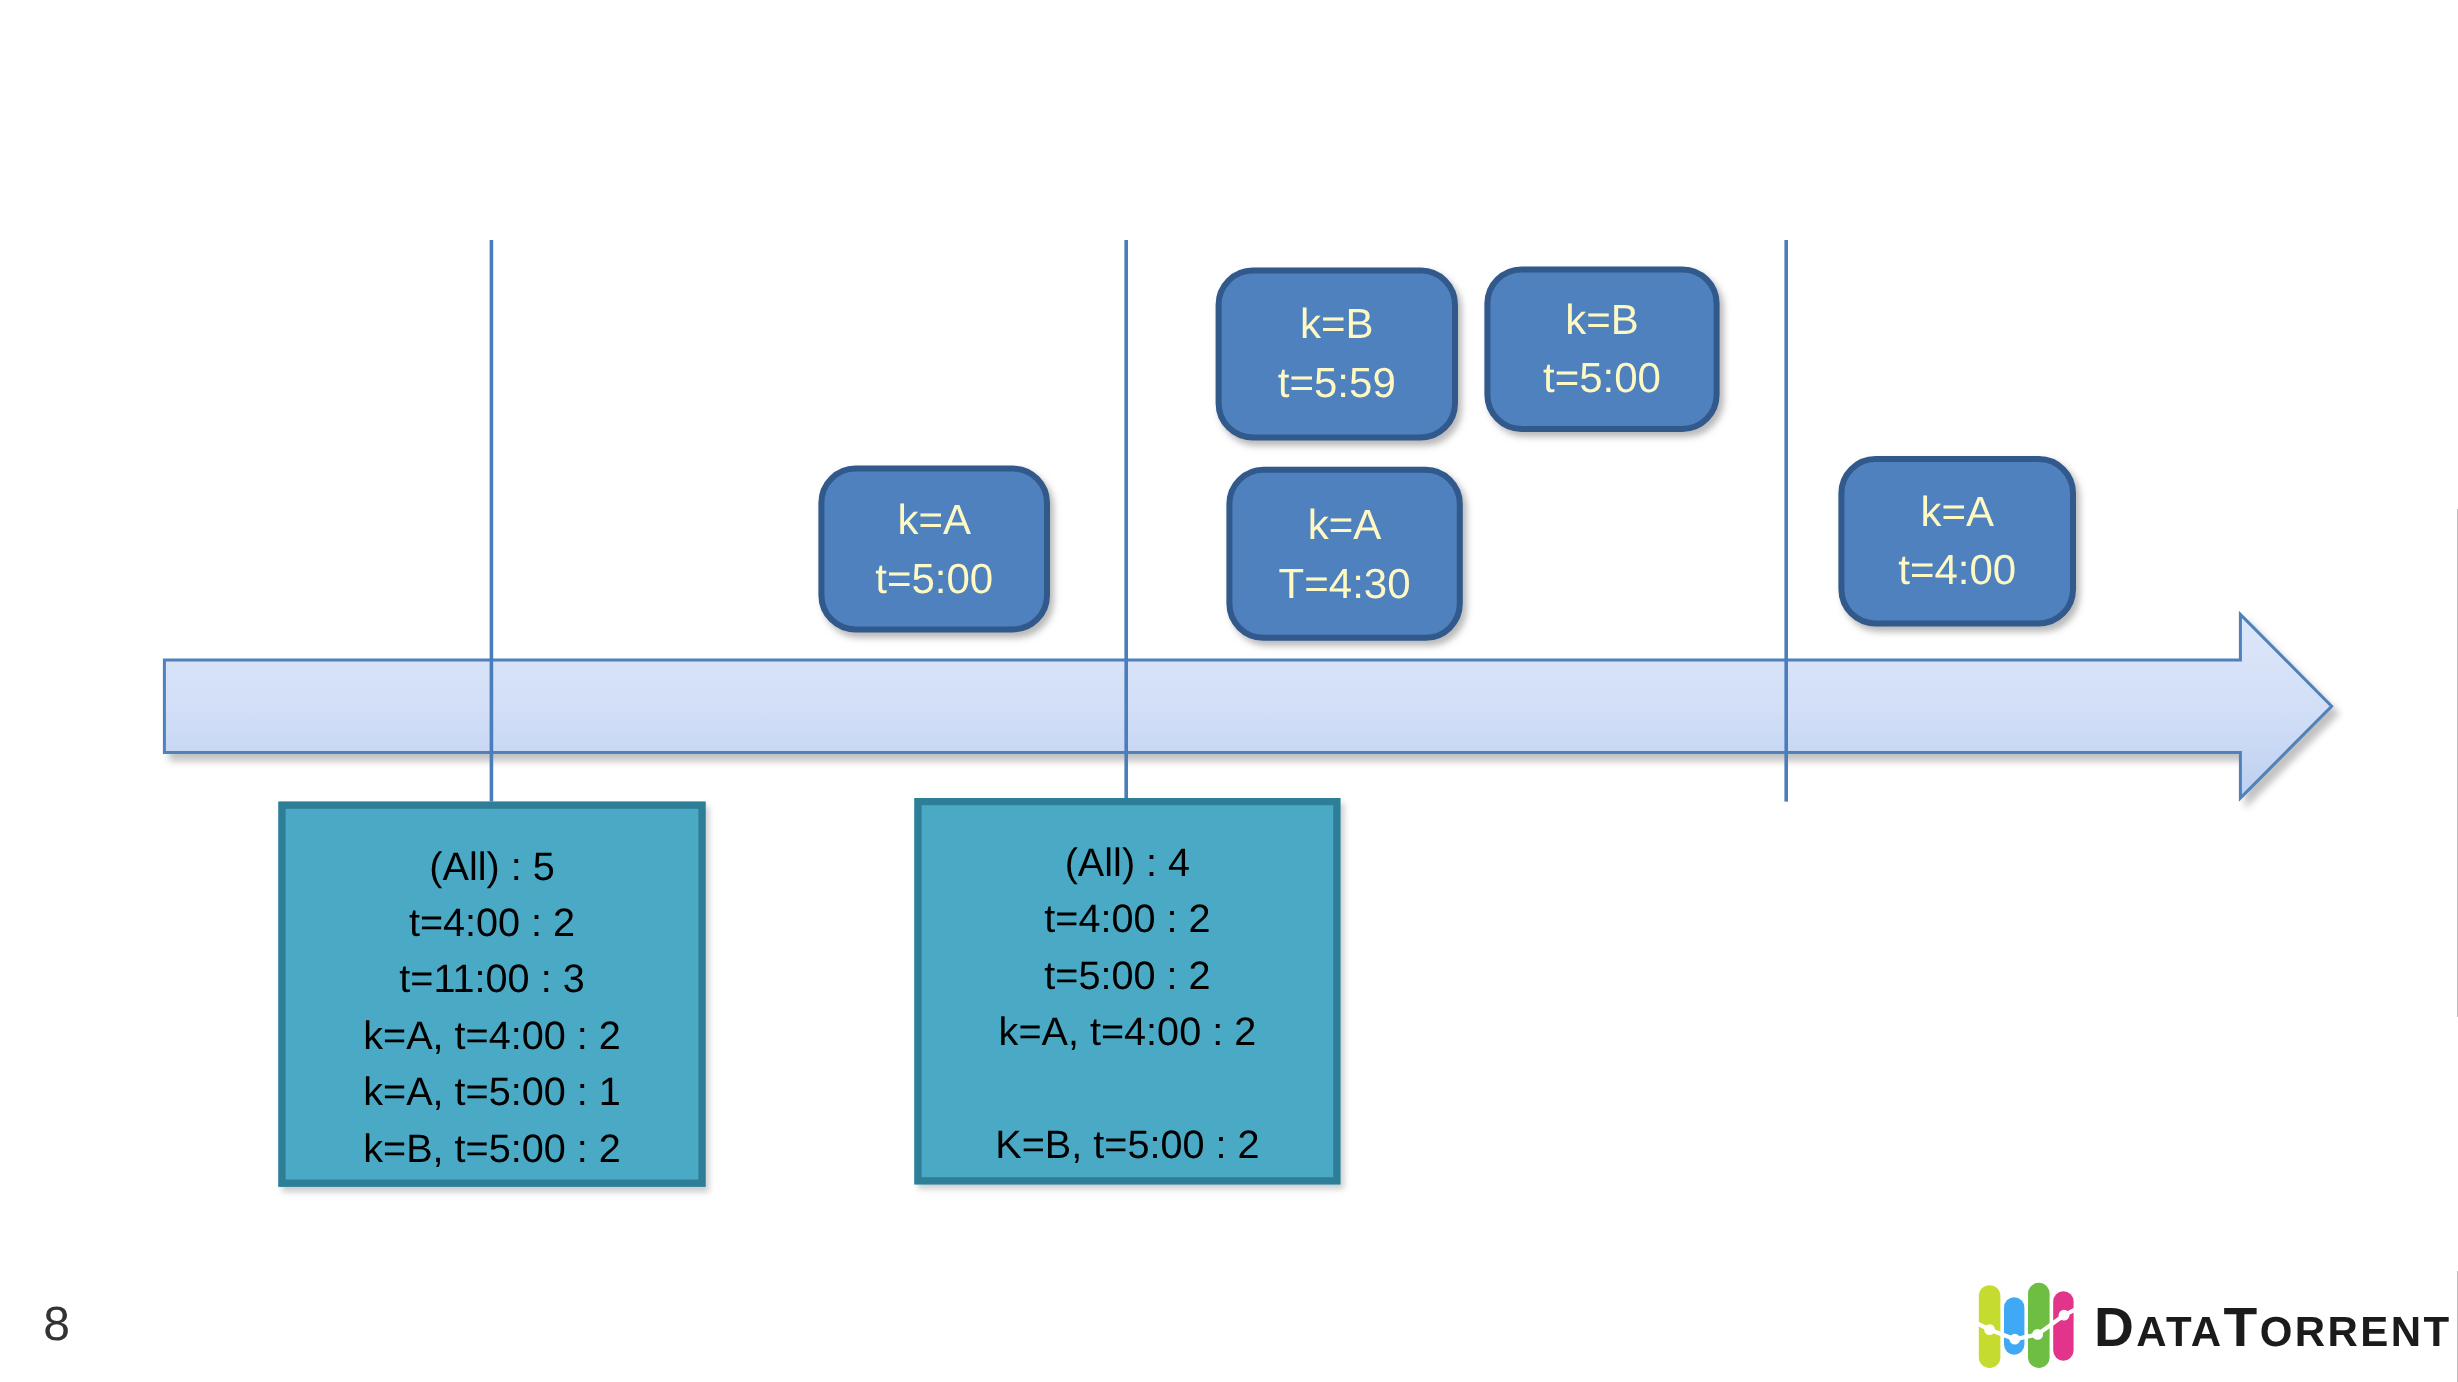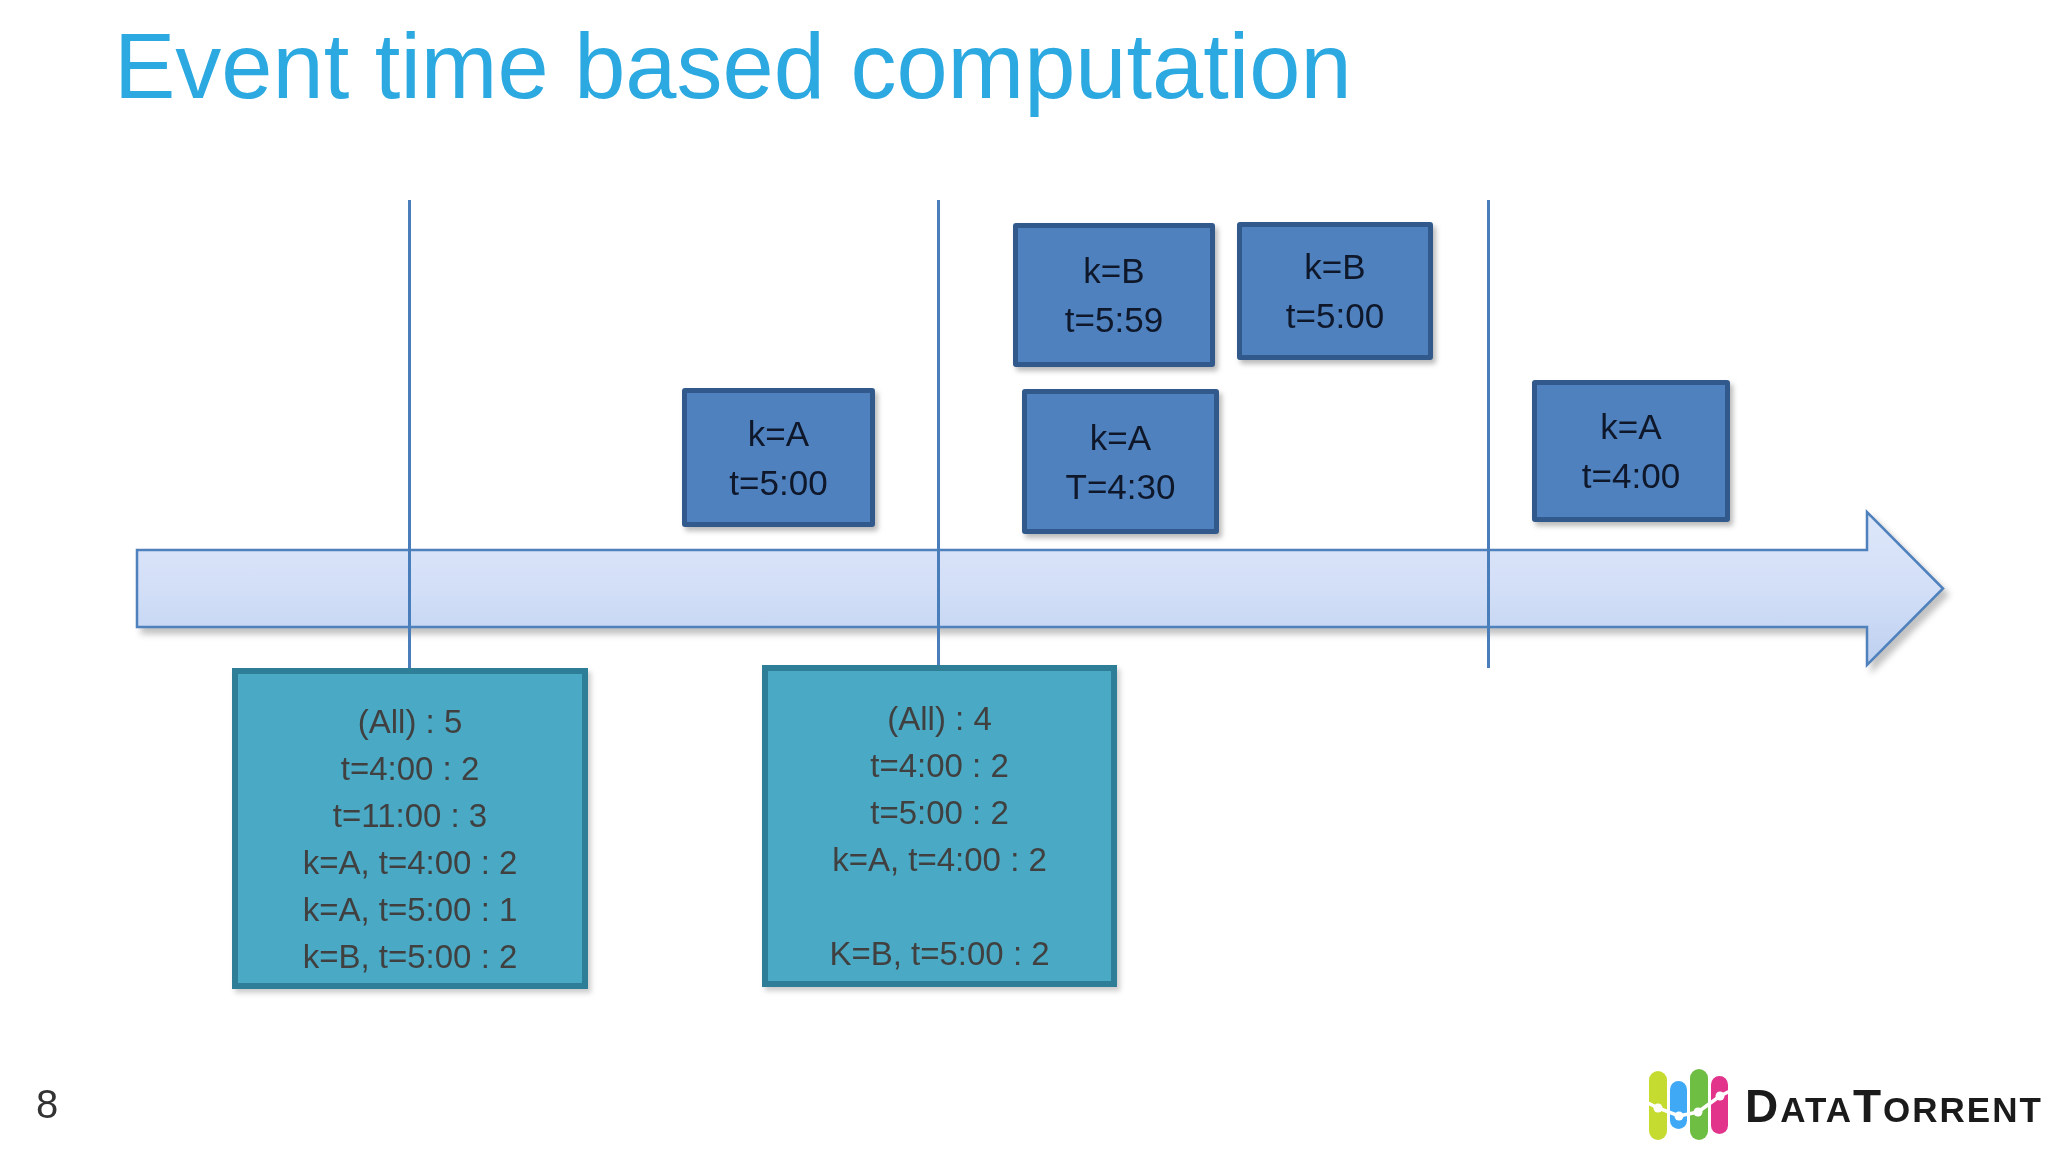--- a/index.html
+++ b/index.html
@@ -15,48 +15,47 @@
   .vline{position:absolute;top:200px;width:3px;height:468px;background:#4A7EBB;z-index:2;}
   .vline1{left:408px;}
   .vline2{left:937px;}
   .vline3{left:1487px;}
   
   .arrow-svg{position:absolute;left:130px;top:505px;z-index:1;
     filter:drop-shadow(5px 6px 3px rgba(120,120,120,0.45));}
   
   .event-box{
     position:absolute;z-index:3;background:#4E81BD;border:5px solid #31598C;
-    border-radius:3px;color:#0f172a;display:flex;flex-direction:column;
+    border-radius:31px;color:#fef9c3;display:flex;flex-direction:column;
     align-items:center;justify-content:center;font-size:35px;line-height:49px;
     box-shadow:3px 4px 5px rgba(120,120,120,0.5);box-sizing:border-box;text-align:center;
   }
   
   .agg-box{
     position:absolute;z-index:3;background:#4AA9C4;border:6px solid #2F7E97;
-    color:#404040;box-sizing:border-box;padding-top:24px;text-align:center;
+    color:#000000;box-sizing:border-box;padding-top:24px;text-align:center;
     box-shadow:3px 4px 5px rgba(130,130,130,0.4);
   }
   .agg-line{height:47px;line-height:47px;font-size:33px;white-space:nowrap;}
   .page-number{position:absolute;left:36px;top:1082px;font-size:40px;color:#333333;}
   
   .apex-logo{position:absolute;left:1881px;top:14px;width:110px;height:119px;}
   
   .dt-logo{position:absolute;left:1646px;top:1066px;width:400px;height:80px;display:flex;align-items:center;}
   .dt-bars{width:86px;height:76px;flex:0 0 auto;}
   .dt-text{margin-left:13px;color:#1b1b1b;font-weight:700;letter-spacing:2px;white-space:nowrap;
     display:flex;align-items:baseline;}
   .dt-big{font-size:46px;}
   .dt-small{font-size:35px;}
 </style>
 </head>
 <body>
 
 <div class="slide">
 
-  <div class="title">Event time based computation</div>
 
 
   <svg class="arrow-svg" width="1825" height="170" viewBox="0 0 1825 170">
     <defs>
       <linearGradient id="arrowGrad" x1="0" y1="0" x2="0" y2="1">
         <stop offset="0" stop-color="#DDE7FA"></stop>
         <stop offset="0.5" stop-color="#D3DFF7"></stop>
         <stop offset="1" stop-color="#BDD0F0"></stop>
       </linearGradient>
     </defs>

